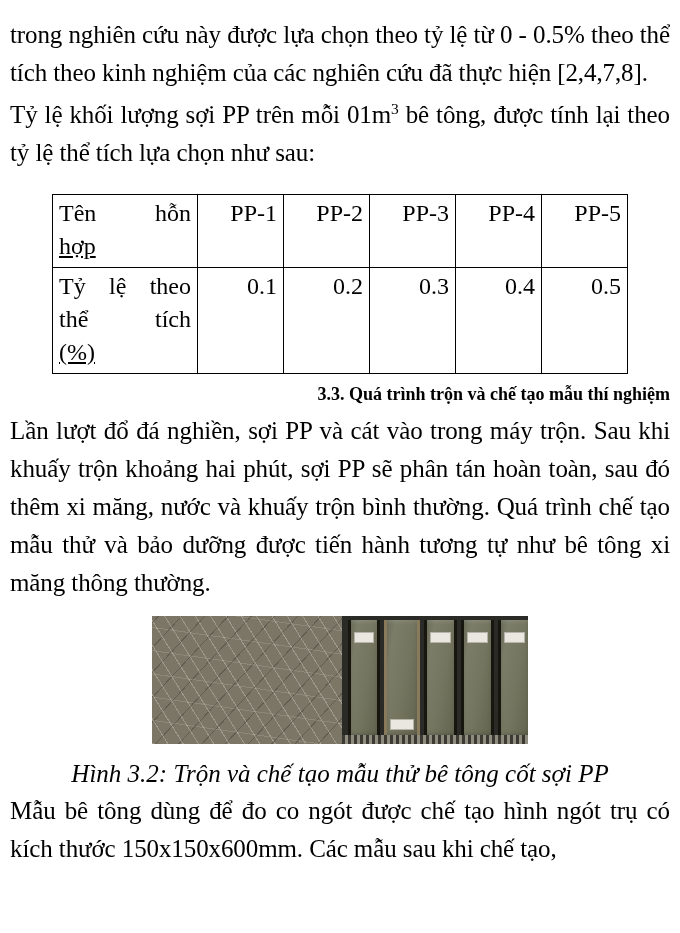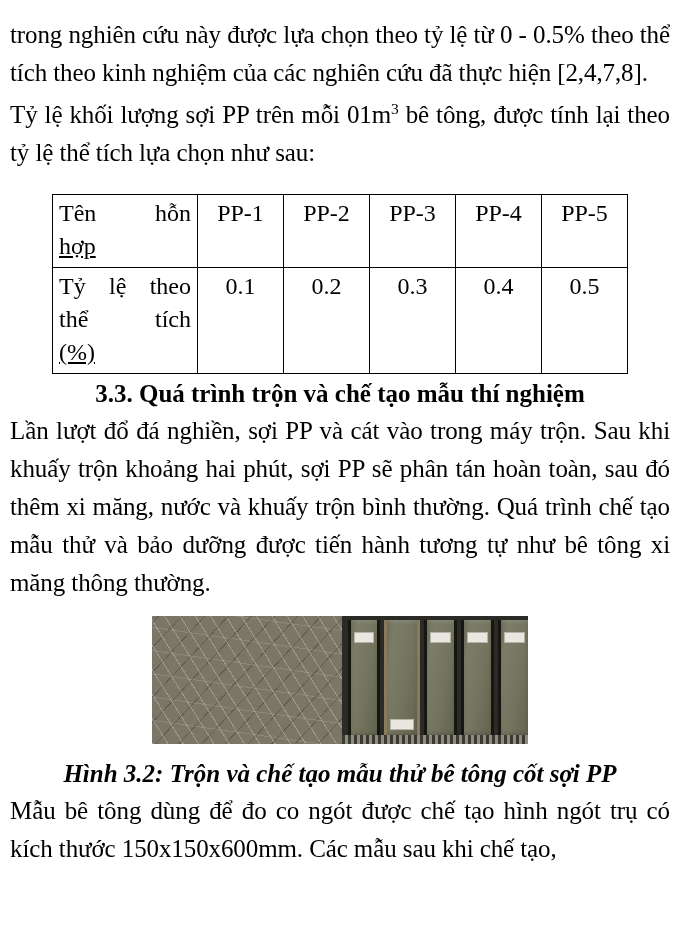--- a/index.html
+++ b/index.html
@@ -55,20 +55,21 @@
     margin: 22px auto 0 auto;
     width: 500px;
     table-layout: fixed;
     font-size: 24px;
     line-height: 33px;
   }
   table.mix-table td {
     border: 1.6px solid #000000;
     padding: 2px 6px 4px 6px;
     vertical-align: top;
+    text-align: right;
   }
   td.label-cell {
     width: 132px;
     text-align: justify;
     text-align-last: justify;
   }
   td.label-cell .lbl-line { display: block; }
   td.label-cell .lbl-line.last { text-align-last: left; text-decoration: underline; }
   td.head-cell {
     text-align: center;
@@ -79,24 +80,24 @@
     text-align: center;
     width: 73px;
   }
   tr.head-row td.label-cell {
     vertical-align: middle;
   }
 
   
   h3.section-heading {
     margin: 2px 0 0 0;
-    font-size: 25px;
+    font-size: 18px;
     line-height: 36px;
     font-weight: bold;
-    text-align: center;
+    text-align: right;
   }
 
   
   .figure-wrap {
     margin: 14px 0 0 0;
     text-align: center;
   }
   .figure-img {
     display: inline-block;
     width: 376px;
@@ -177,21 +178,21 @@
     left: 0; right: 0; bottom: 0;
     height: 9px;
     background: repeating-linear-gradient(90deg, #3b3a32 0 3px, #8f8d80 3px 6px);
   }
 
   p.figure-caption {
     margin: 8px 0 0 0;
     text-align: center;
     font-size: 25px;
     line-height: 36px;
-    font-weight: bold;
+    font-weight: normal;
     font-style: italic;
   }
 </style>
 </head>
 <body>
 
 <div id="page">
 
   <p class="body-text block-top">trong nghiên cứu này được lựa chọn theo tỷ lệ từ 0 - 0.5% theo thể tích theo kinh nghiệm của các nghiên cứu đã thực hiện [2,4,7,8].</p>
 

